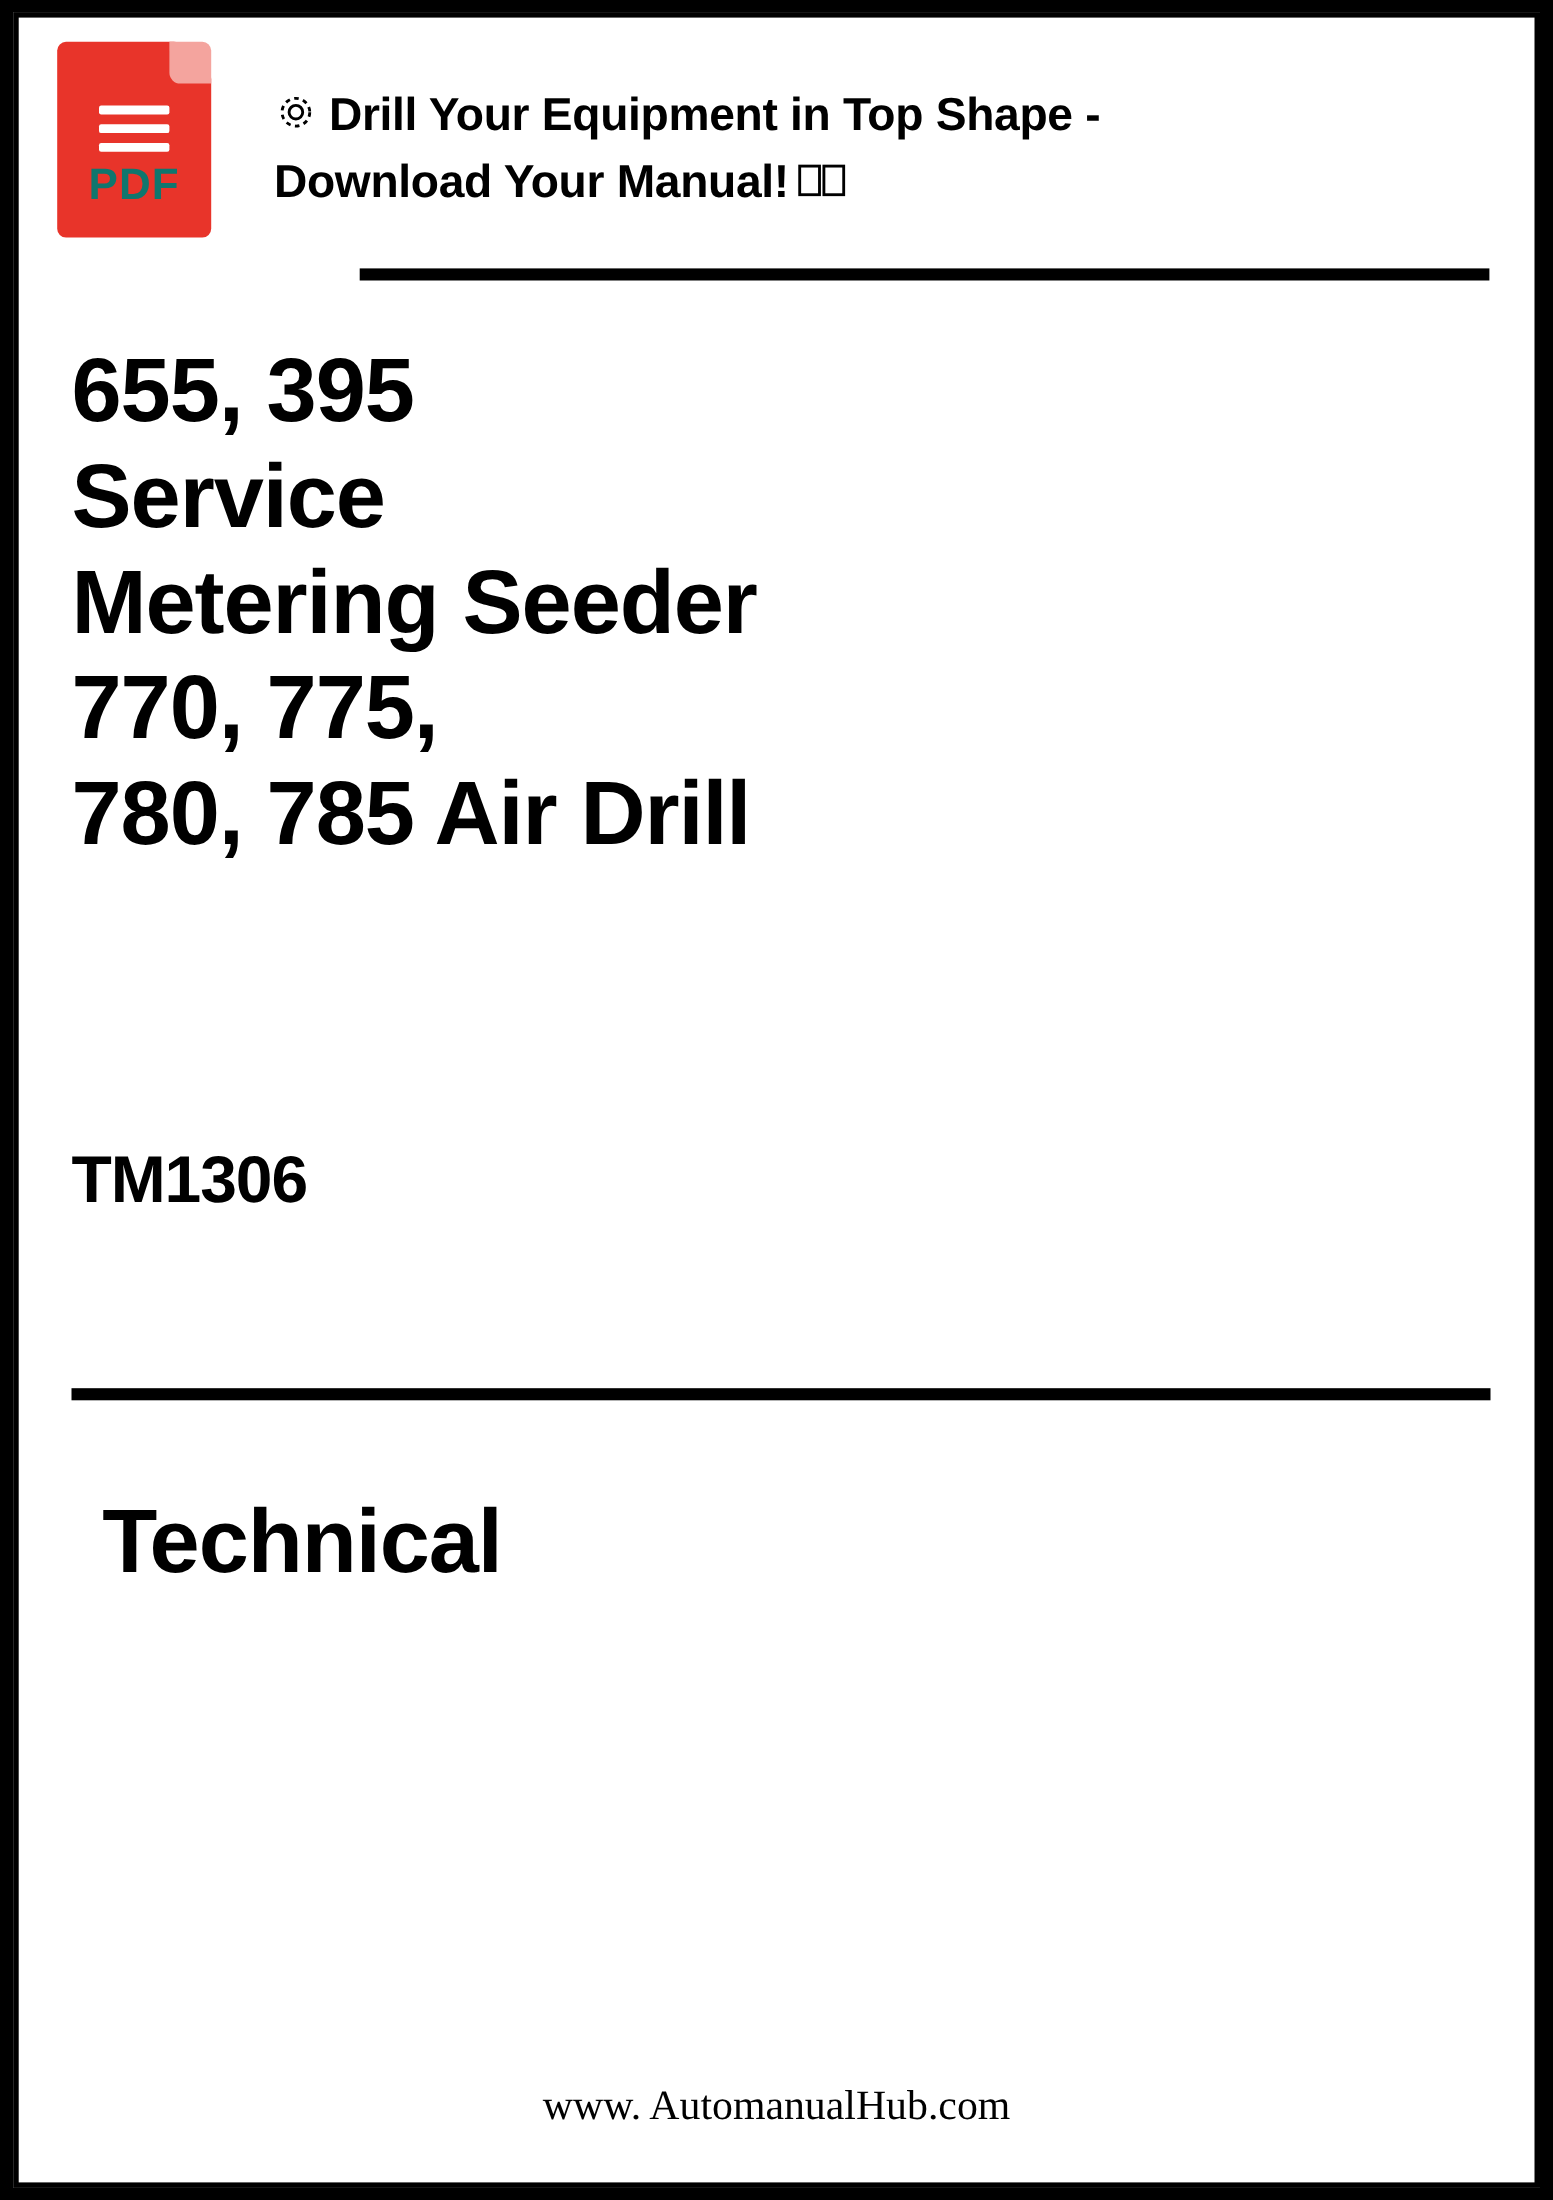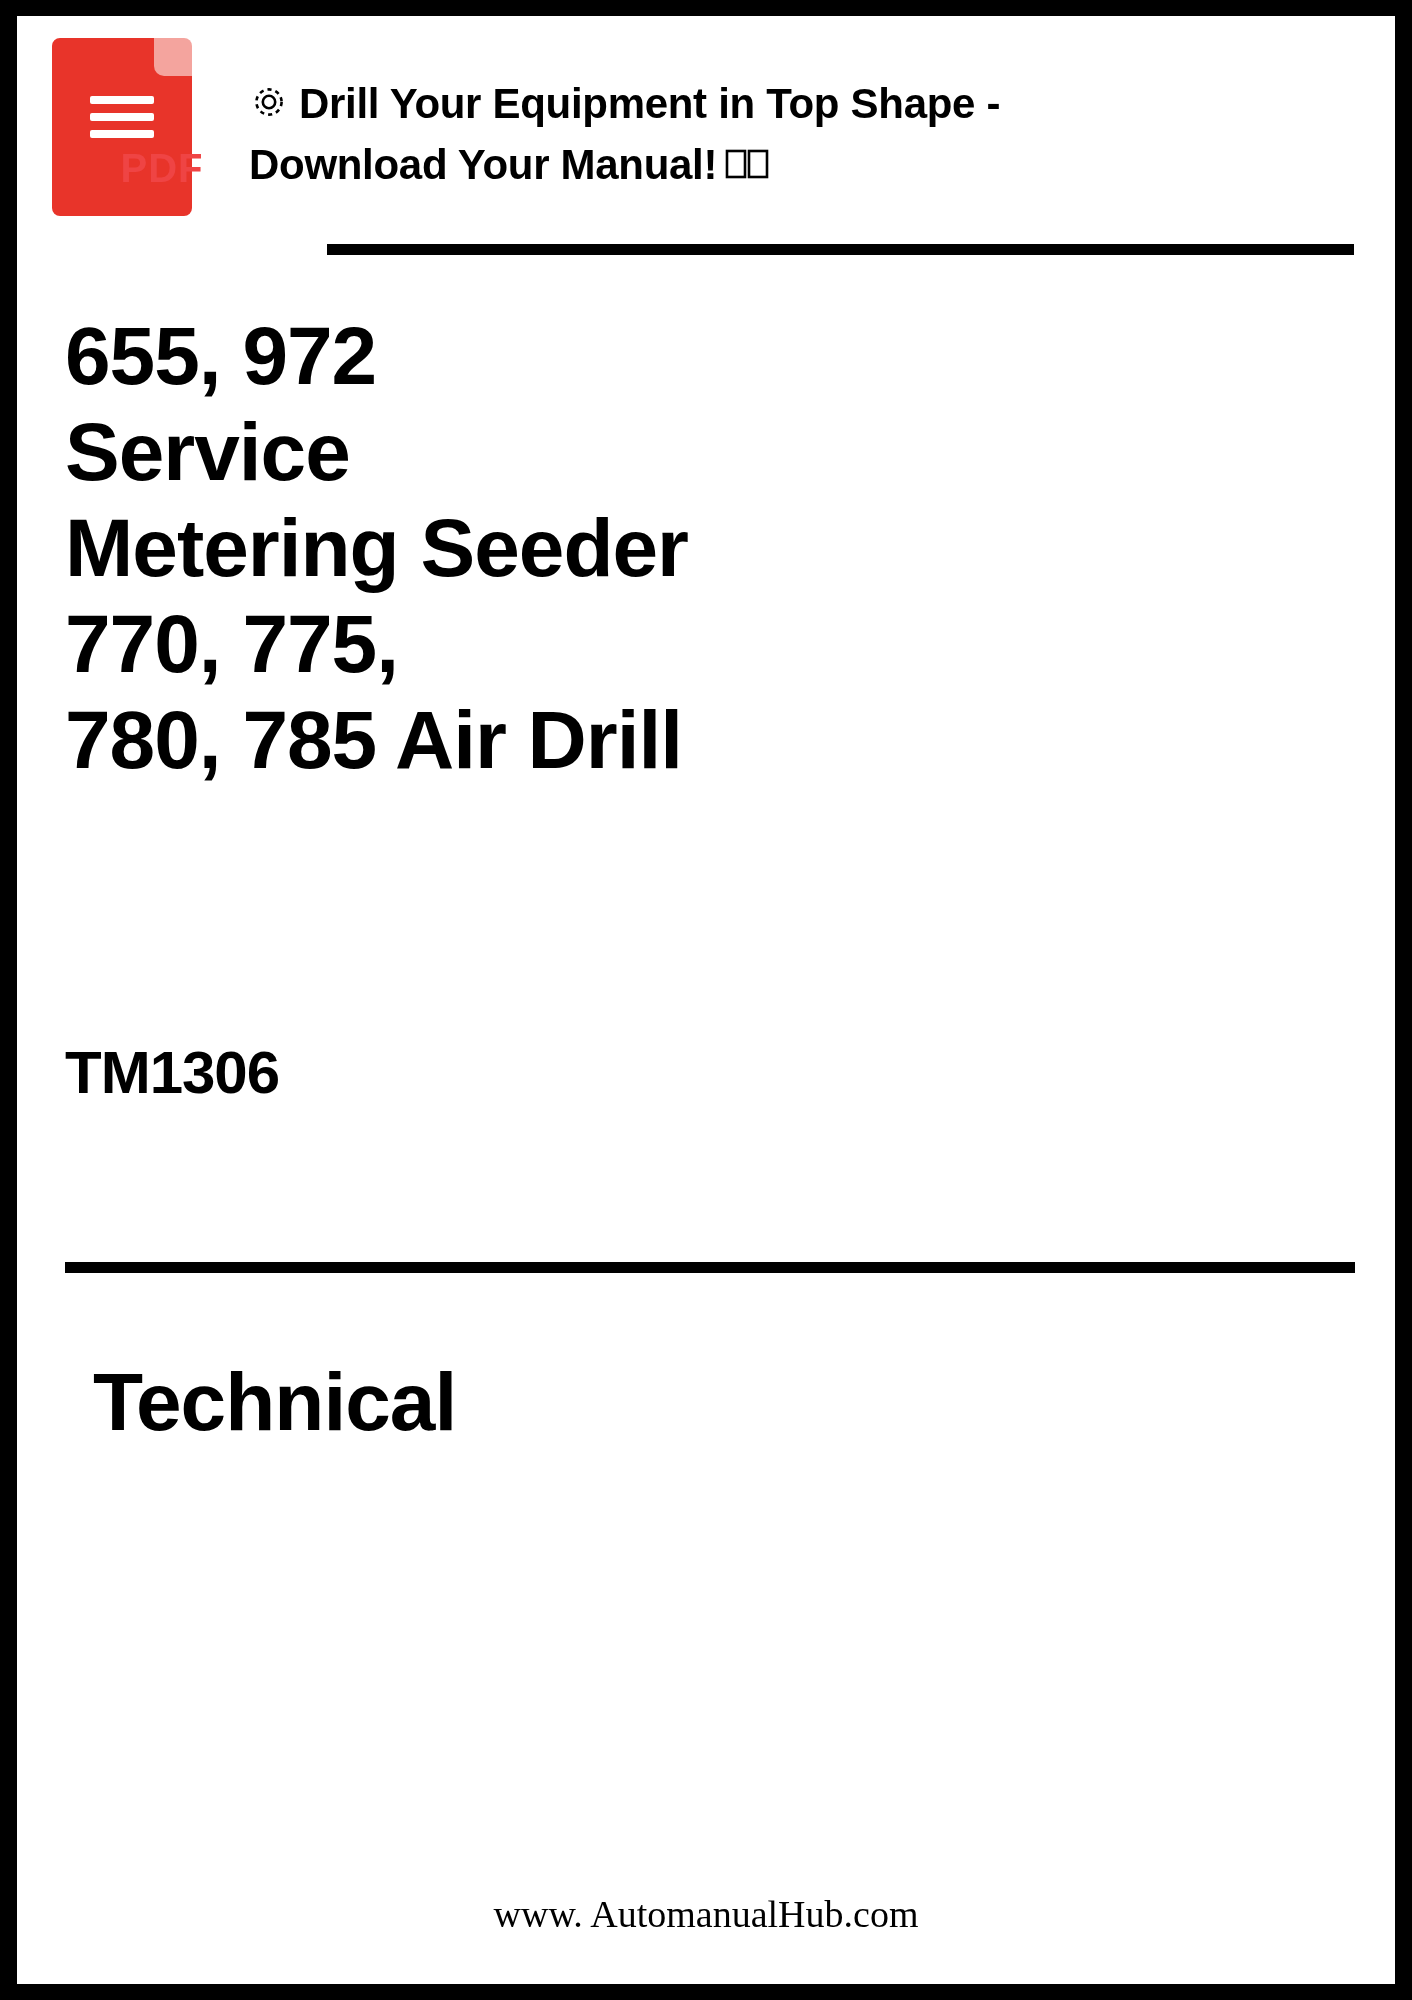--- a/index.html
+++ b/index.html
@@ -83,26 +83,25 @@
     background: #ffffff;
     border-radius: 2px;
     margin-bottom: 9px;
   }
   .pdf-icon .label {
     position: absolute;
     left: 0;
     top: 108px;
     width: 140px;
     text-align: center;
-    color: #ef4444;
+    color: #0f766e;
     font-weight: bold;
     font-size: 40px;
     letter-spacing: 1px;
     font-family: "Liberation Sans", sans-serif;
-    padding-left: 40px;
   }
 
   .header-text {
     position: absolute;
     left: 232px;
     top: 60px;
     right: 40px;
     font-size: 42px;
     font-weight: bold;
     color: #000000;
@@ -230,21 +229,21 @@
             </g>
           </svg>
         </span>
       </div>
 
     </div>
 
     <div class="rule rule-top"></div>
 
     <div class="title-block">
-      <div class="title-line">655, 972</div>
+      <div class="title-line">655, 395</div>
       <div class="title-line">Service</div>
       <div class="title-line">Metering Seeder</div>
       <div class="title-line">770, 775,</div>
       <div class="title-line">780, 785 Air Drill</div>
     </div>
 
     <div class="tm-block">
       <div class="tm-line">TM1306</div>
     </div>
 

